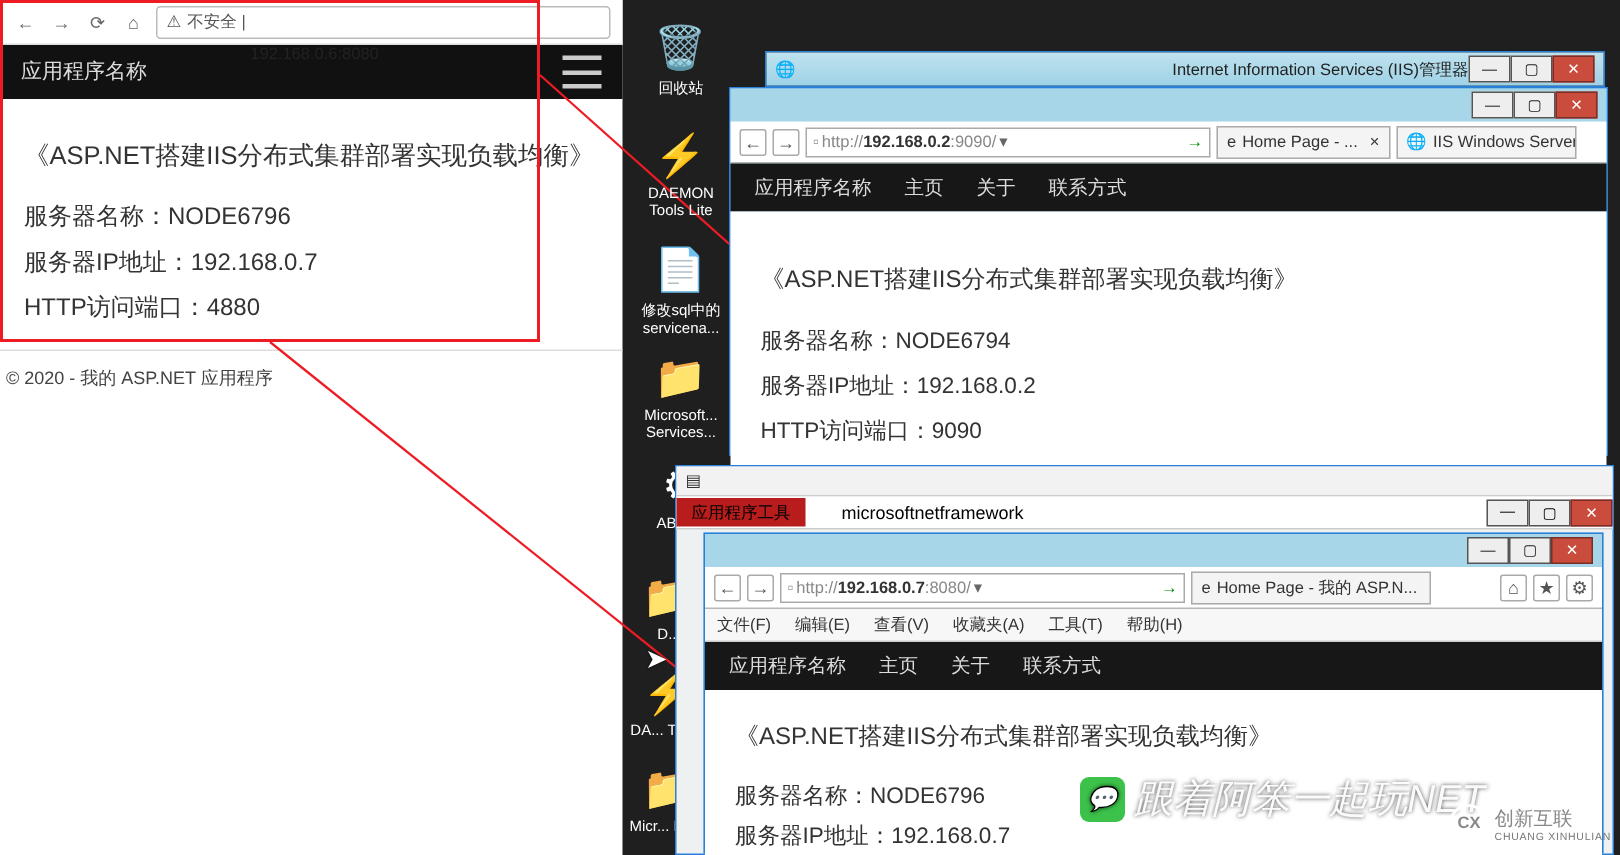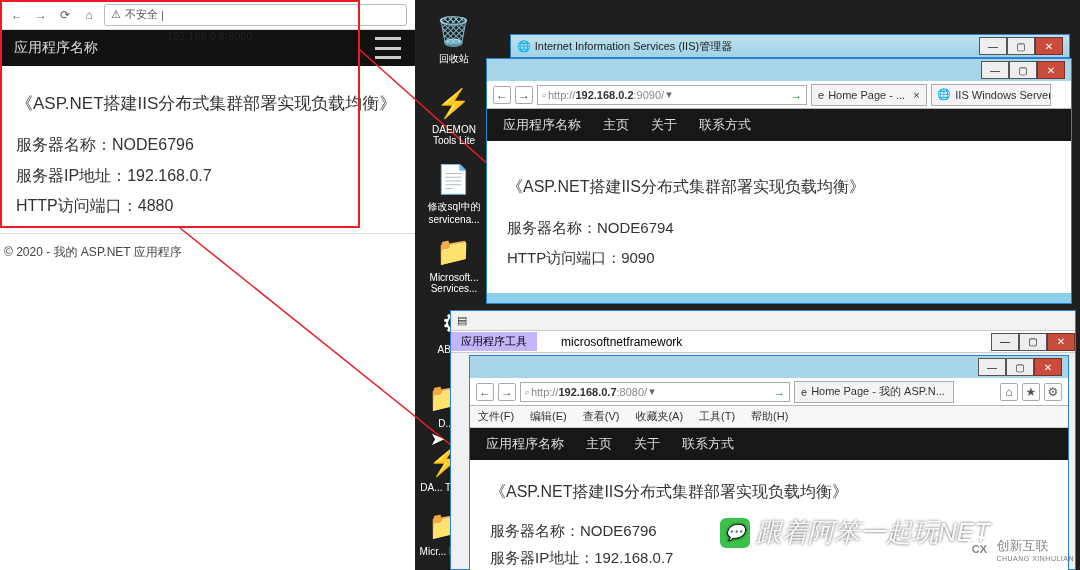--- a/index.html
+++ b/index.html
@@ -125,21 +125,21 @@
   
   .vb-bar {
     background:#f2f2f2; height:20px; border-bottom:1px solid #ccc;
     display:flex; align-items:center; padding:0 6px; font-size:11px; color:#333;
   }
   .explorer-ribbon {
     background:#fff; height:22px; border-bottom:1px solid #ccc;
     display:flex; align-items:center; justify-content:center;
     font-size:12px; gap:24px;
   }
-  .exp-tab { background:#c4b5fd; padding:2px 10px; font-size:11px; }
+  .exp-tab { background:#b91c1c; padding:2px 10px; font-size:11px; }
 
   
   .arrow-line {
     position:absolute; pointer-events:none;
   }
 
   .cursor { position:absolute; font-size:18px; color:#fff; left:430px; top:428px; text-shadow:0 0 2px #000; }
 
   
   .watermark {
@@ -236,21 +236,21 @@
   <div>DA... Tool...</div>
 </div>
 <div class="desk-icon" style="left:418px;top:506px">
   <div class="iimg">📁</div>
   <div>Micr... Fra...</div>
 </div>
 
 <div class="win" style="left:510px;top:34px;width:560px;height:24px;background:#d7e8f0">
   <div class="win-titlebar">
     <span class="wicon">🌐</span>
-    <span class="sp" style="text-align:left">Internet Information Services (IIS)管理器</span>
+    <span class="sp" style="text-align:right">Internet Information Services (IIS)管理器</span>
     <div class="win-btns">
       <div class="win-btn">—</div>
       <div class="win-btn">▢</div>
       <div class="win-btn close">✕</div>
     </div>
   </div>
 </div>
 
 <div class="win" style="left:486px;top:58px;width:586px;height:246px">
   <div class="win-titlebar" style="background:#a6d6e8">
@@ -284,20 +284,21 @@
   </div>
   <div class="page-nav">
     <span>应用程序名称</span>
     <span>主页</span>
     <span>关于</span>
     <span>联系方式</span>
   </div>
   <div class="page-body">
     <div class="t">《ASP.NET搭建IIS分布式集群部署实现负载均衡》</div>
     <div><span>服务器名称：</span><span>NODE6794</span></div>
+    <div><span>服务器IP地址：</span><span>192.168.0.2</span></div>
     <div><span>HTTP访问端口：</span><span>9090</span></div>
   </div>
 </div>
 
 <div class="win" style="left:450px;top:310px;width:626px;height:260px;background:#eef0f2">
   <div class="vb-bar">
     <span>▤</span>&nbsp;
   </div>
 
   <div class="explorer-ribbon">

